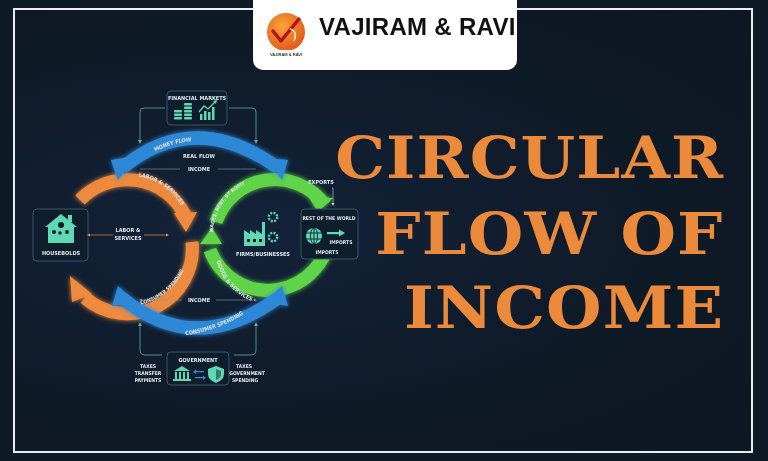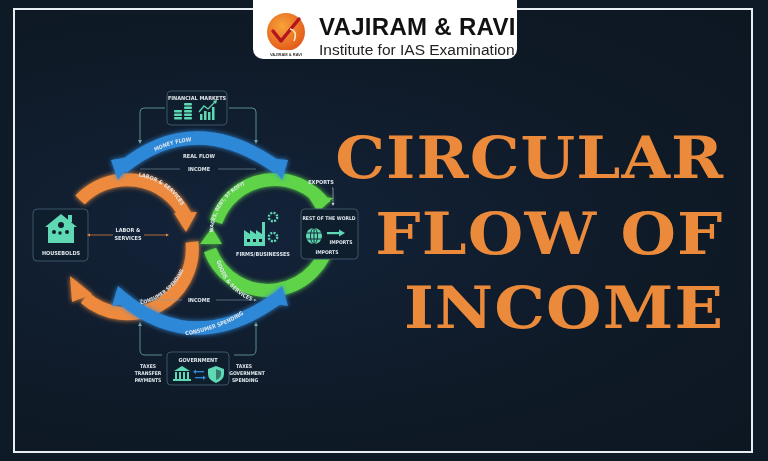--- a/index.html
+++ b/index.html
@@ -3,21 +3,21 @@
   <meta charset="utf-8">
   <style>
     * { margin: 0; padding: 0; box-sizing: border-box; }
     html, body { width: 768px; height: 461px; overflow: hidden; background: #0f1a27; }
     body { position: relative; font-family: "DejaVu Sans", sans-serif; }
     .frame {
       position: absolute; left: 13px; top: 8px; width: 740px; height: 445px;
       border: 2px solid #e8eef2; background: radial-gradient(ellipse at 30% 50%, #13233a 0%, #0f1a27 60%, #0d1722 100%);
     }
     .logo-box {
-      position: absolute; left: 253px; top: 0; width: 264px; height: 59px;
+      position: absolute; left: 253px; top: 0; width: 264px; height: 70px;
       background: #ffffff; border-radius: 0 0 10px 10px; z-index: 5;
     }
     .logo-emblem { position: absolute; left: 9px; top: 11px; width: 48px; height: 48px; }
     .logo-title {
       position: absolute; left: 66px; top: 13px;
       font-family: "Liberation Sans", sans-serif; font-weight: bold; font-size: 24px;
       color: #111; letter-spacing: 0.3px; white-space: nowrap;
     }
     .logo-sub {
       position: absolute; left: 66px; top: 41px;
@@ -231,14 +231,13 @@
         <stop offset="100%" stop-color="#e2571a"></stop>
       </radialGradient>
     </defs>
     <circle cx="24" cy="21" r="19" fill="url(#og)"></circle>
     <path d="M 11 20 L 19 30 L 37 8" fill="none" stroke="#b3141e" stroke-width="3.5" stroke-linecap="round" stroke-linejoin="round"></path>
     <path d="M 28 18 Q 36 20 32 30" fill="none" stroke="#ffe6b0" stroke-width="1.6"></path>
     <rect x="4" y="39" width="40" height="7" fill="#fff"></rect>
     <text x="24" y="44.5" font-size="4" font-weight="bold" fill="#333" text-anchor="middle" font-family="Liberation Sans, sans-serif">VAJIRAM &amp; RAVI</text>
   </svg>
   <div class="logo-title">VAJIRAM &amp; RAVI</div>
-  <div class="logo-sub">Institute for IAS Examination</div>
 </div>
 
 </body></html>

